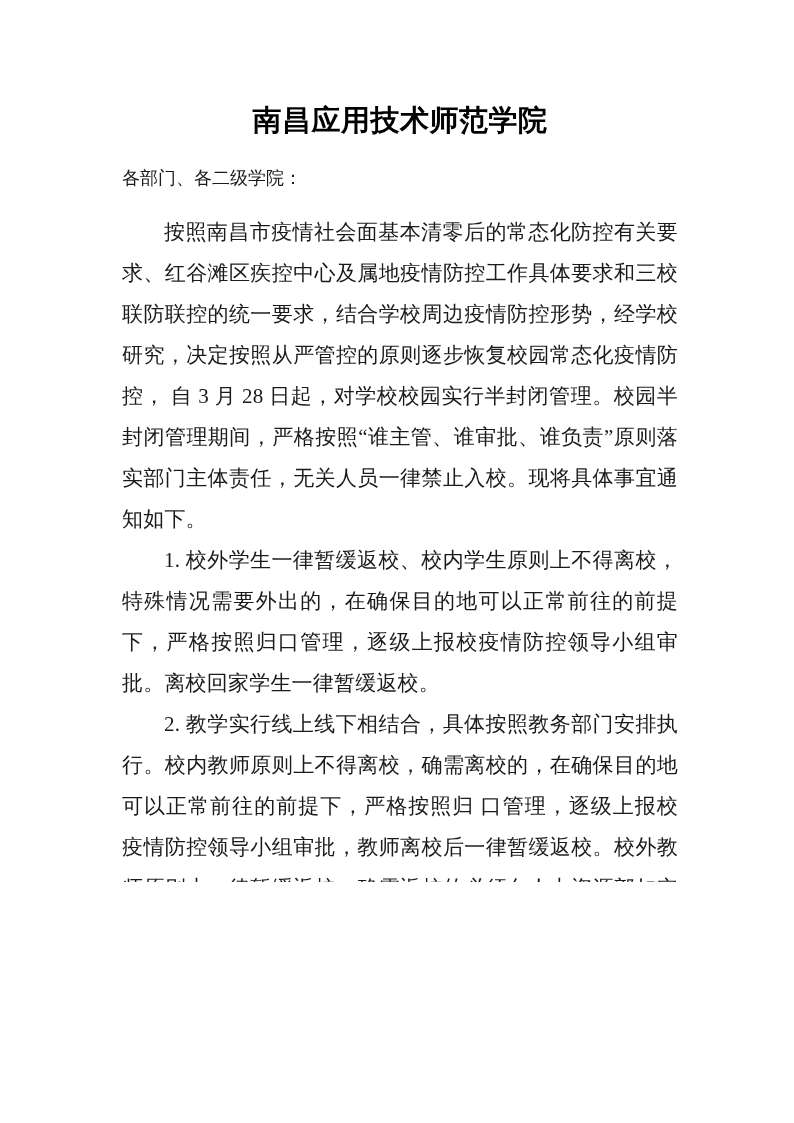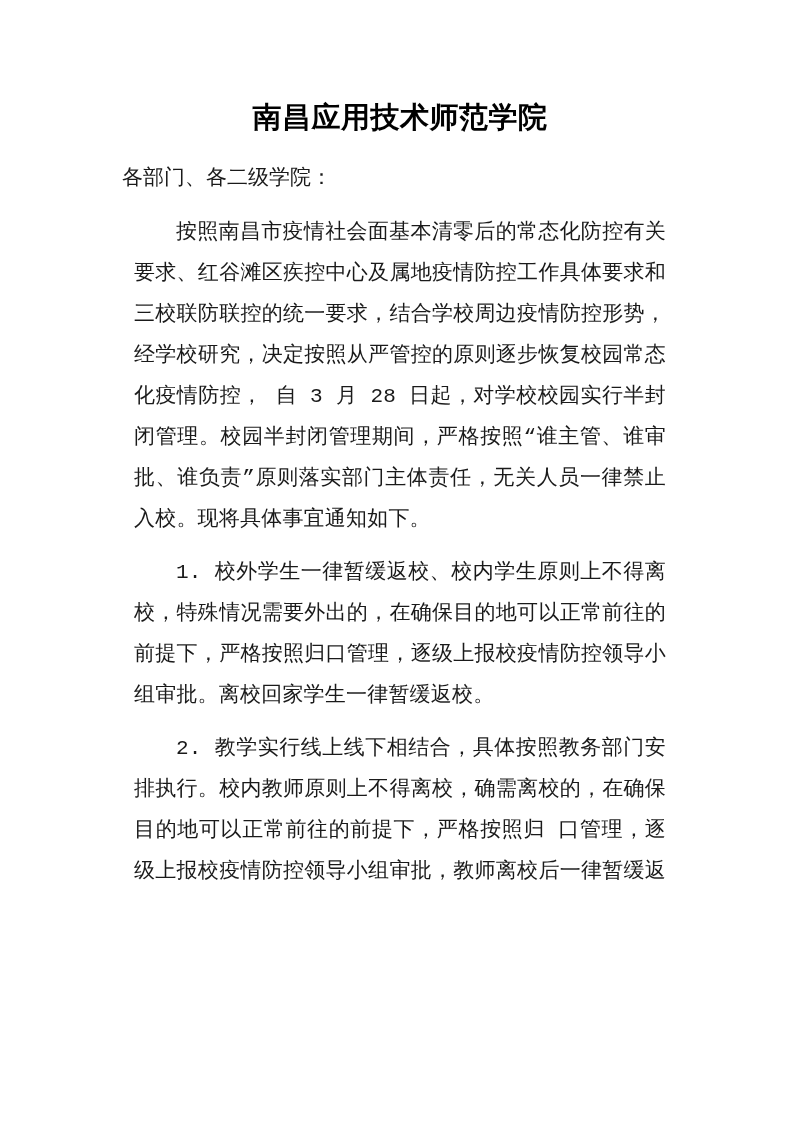--- a/index.html
+++ b/index.html
@@ -6,46 +6,46 @@
     margin: 0;
     padding: 0;
     background: #ffffff;
   }
   .page {
     position: relative;
     width: 794px;
     height: 882px;
     background: #ffffff;
     overflow: hidden;
-    font-family: Liberation Mono, monospace;
+    font-family: Liberation Serif, serif;
     color: #1a1a1a;
   }
   .content {
     padding: 98px 116px 0 122px; 
   }
   .title {
     margin: 0;
     text-align: center;
     font-size: 29px;
     line-height: 44px;
     font-weight: bold;
     color: #000000;
     letter-spacing: 0.5px;
   }
   .title-line {
     display: block;
   }
   .salutation {
     margin: 16px 0 13px 0;
-    font-size: 21px;
+    font-size: 18px;
     line-height: 41px;
     text-indent: 0;
   }
   .para {
-    margin: 12px;
+    margin: 0;
     font-size: 21px;
     line-height: 41px;
     text-indent: 2em;
     text-align: justify;
     letter-spacing: 0.2px;
   }
 </style>
 </head>
 <body>
 

